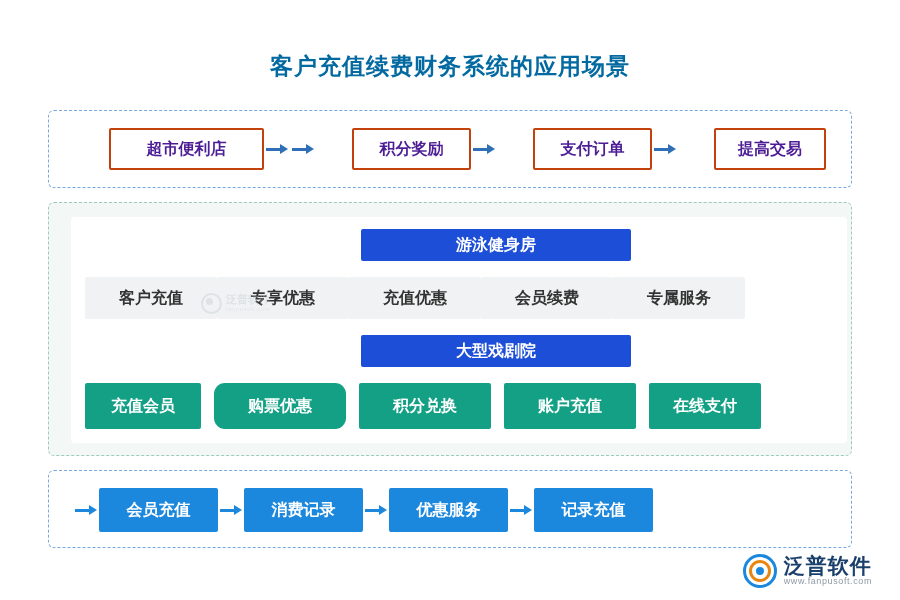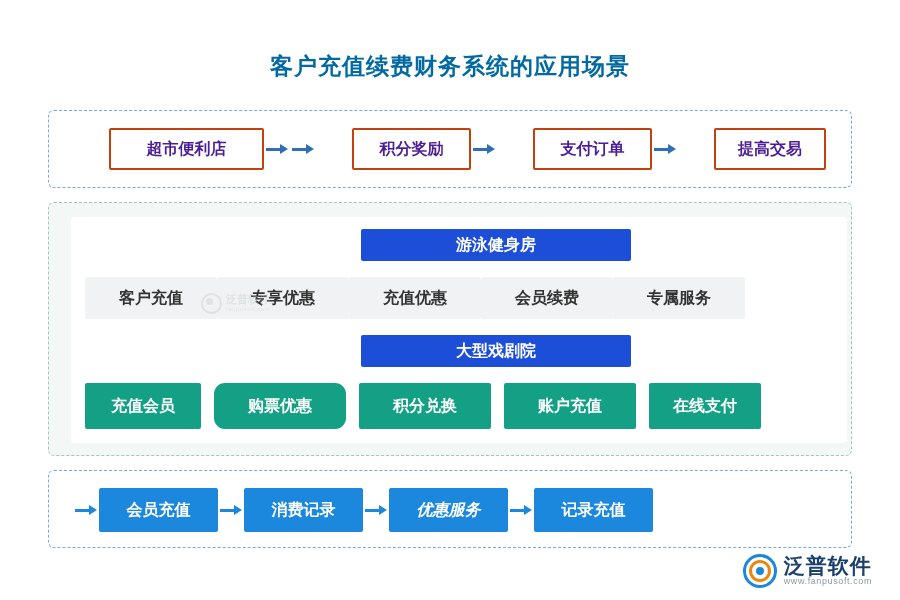--- a/index.html
+++ b/index.html
@@ -301,21 +301,21 @@
       <div class="box box-solid-blue" style="width:119px; height:44px;">会员充值</div>
       <div class="arrow arrow-light">
           <span class="shaft"></span>
           <span class="head"></span>
         </div>
       <div class="box box-solid-blue" style="width:119px; height:44px;">消费记录</div>
       <div class="arrow arrow-light">
           <span class="shaft"></span>
           <span class="head"></span>
         </div>
-      <div class="box box-solid-blue" style="width:119px; height:44px;font-style:italic;">优惠服务</div>
+      <div class="box box-solid-blue" style="width:119px; height:44px;">优惠服务</div>
       <div class="arrow arrow-light">
           <span class="shaft"></span>
           <span class="head"></span>
         </div>
       <div class="box box-solid-blue" style="width:119px; height:44px;">记录充值</div>
     </div>
   </div>
 
   <div class="logo">
     <div class="mark">

